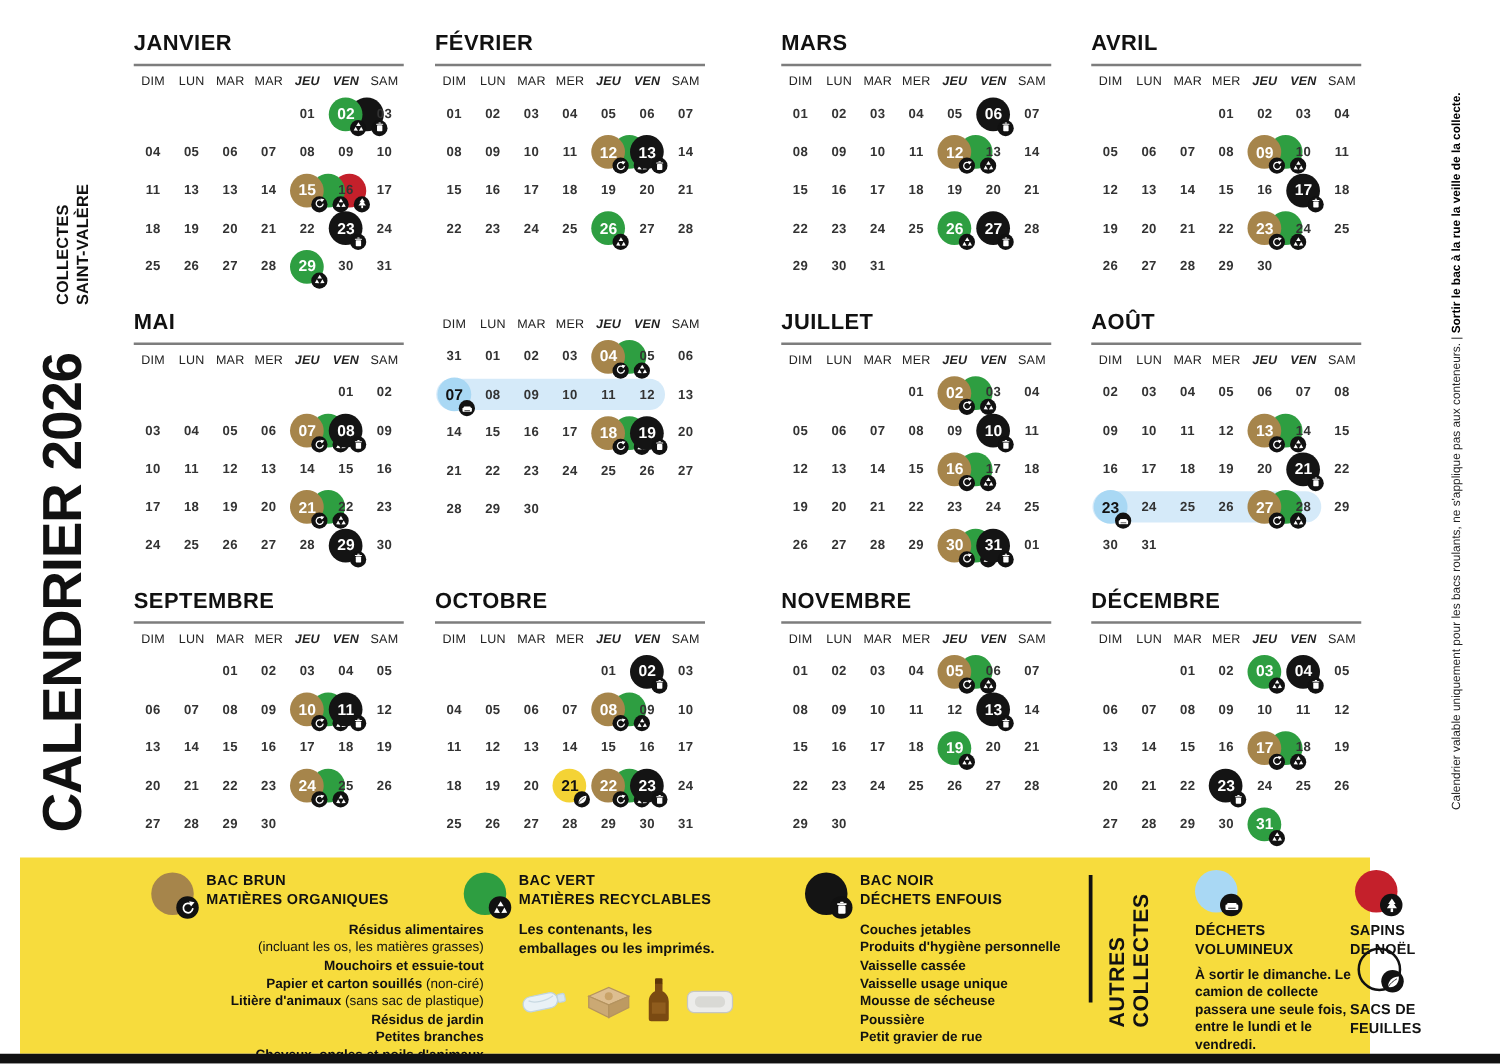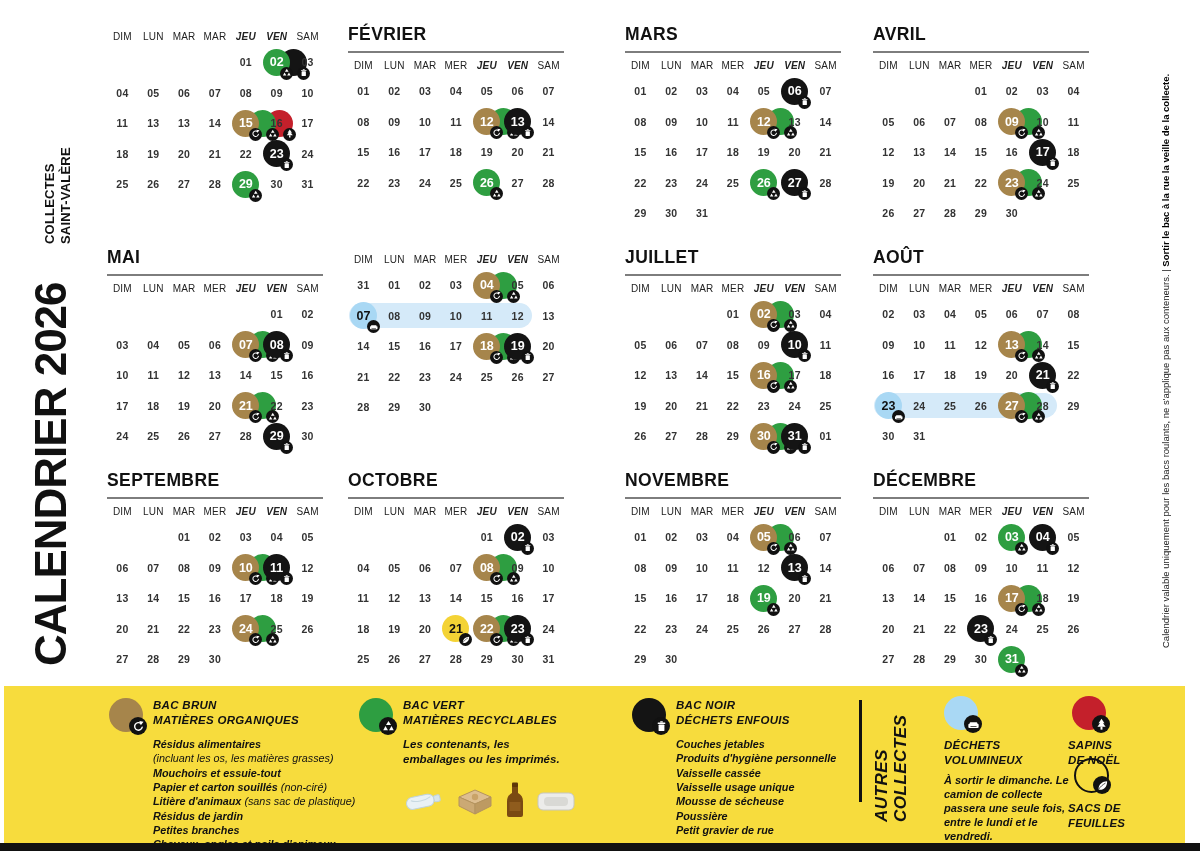--- a/index.html
+++ b/index.html
@@ -29,21 +29,21 @@
   .num{font-size:10.5px;font-weight:700;color:#333;letter-spacing:.3px;}
   .mark{position:absolute;top:1.5px;width:27px;height:27px;border-radius:50%;
         display:flex;align-items:center;justify-content:center;font-size:12.5px;font-weight:800;}
   .badge{position:absolute;right:-3px;bottom:-4px;width:13px;height:13px;background:#111;
          border-radius:50%;display:flex;align-items:center;justify-content:center;}
   .badge svg{width:9.5px;height:9.5px;display:block;}
   .badge.big{width:18px;height:18px;right:-4px;bottom:-3px;}
   .badge.big svg{width:13px;height:13px;}
 
   
-  .band{position:absolute;left:4px;top:686px;width:1181px;height:157px;font-style:italic;}
+  .band{position:absolute;left:16px;top:686px;width:1080px;height:157px;}
   .footer{position:absolute;left:0;top:843px;width:1200px;height:8px;background:#111;}
   .bandcol{position:absolute;top:12px;}
   .legend-circle{position:relative;display:block;width:34px;height:34px;border-radius:50%;}
   .legend-circle.outline{width:31px;height:31px;border:2.5px solid #111;background:transparent;}
   .bin{display:flex;align-items:flex-start;}
   .bin .txt{margin-left:10px;}
   .bin-title{font-size:11.5px;font-weight:800;letter-spacing:.3px;line-height:1.3;}
   .items{margin-top:9px;}
   .item{font-size:10.8px;line-height:1.33;color:#111;}
   .item .b{font-weight:bold;}
@@ -64,20 +64,21 @@
   <div class="vert brand-small">
     <div>COLLECTES</div>
     <div>SAINT-VALÈRE</div>
   </div>
   <div class="vert brand-big">CALENDRIER 2026</div>
 
   <div class="vert side-note"><span>Calendrier valable uniquement pour les bacs roulants, ne s'applique pas aux conteneurs. | </span><b>Sortir le bac à la rue la veille de la collecte.</b></div>
 
   <div id="months">
       <section class="month mcol0 mrow0">
+        <div class="mtitle">JANVIER</div>
         <div class="dowrow">
           <span class="dow">DIM</span>
           <span class="dow">LUN</span>
           <span class="dow">MAR</span>
           <span class="dow">MAR</span>
           <span class="dow">JEU</span>
           <span class="dow">VEN</span>
           <span class="dow">SAM</span>
         </div>
         <div class="weeks">
@@ -2166,21 +2167,21 @@
               <path d="M18.8 13.2a7 7 0 1 1-2.2-6.6" fill="none" stroke="#fff" stroke-width="2.6" stroke-linecap="round"></path>
               <polygon fill="#fff" points="13.6,2 21.4,3.4 16.2,9.6"></polygon>
             </svg>
           </span>
         </span>
       <div class="txt">
         <div class="bin-title">
           <div>BAC BRUN</div>
           <div>MATIÈRES ORGANIQUES</div>
         </div>
-        <div class="items" style="width:222px;">
+        <div class="items" style="width:222px;text-align:right;">
             <div class="item"><span class="b">Résidus alimentaires</span></div>
             <div class="item"><span class="">(incluant les os, les matières grasses)</span></div>
             <div class="item"><span class="b">Mouchoirs et essuie-tout</span></div>
             <div class="item"><span class="b">Papier et carton souillés </span><span class="">(non-ciré)</span></div>
             <div class="item"><span class="b">Litière d'animaux </span><span class="">(sans sac de plastique)</span></div>
             <div class="item"><span class="b">Résidus de jardin</span></div>
             <div class="item"><span class="b">Petites branches</span></div>
             <div class="item"><span class="b">Cheveux, ongles et poils d'animaux</span></div>
           </div>
       </div>

